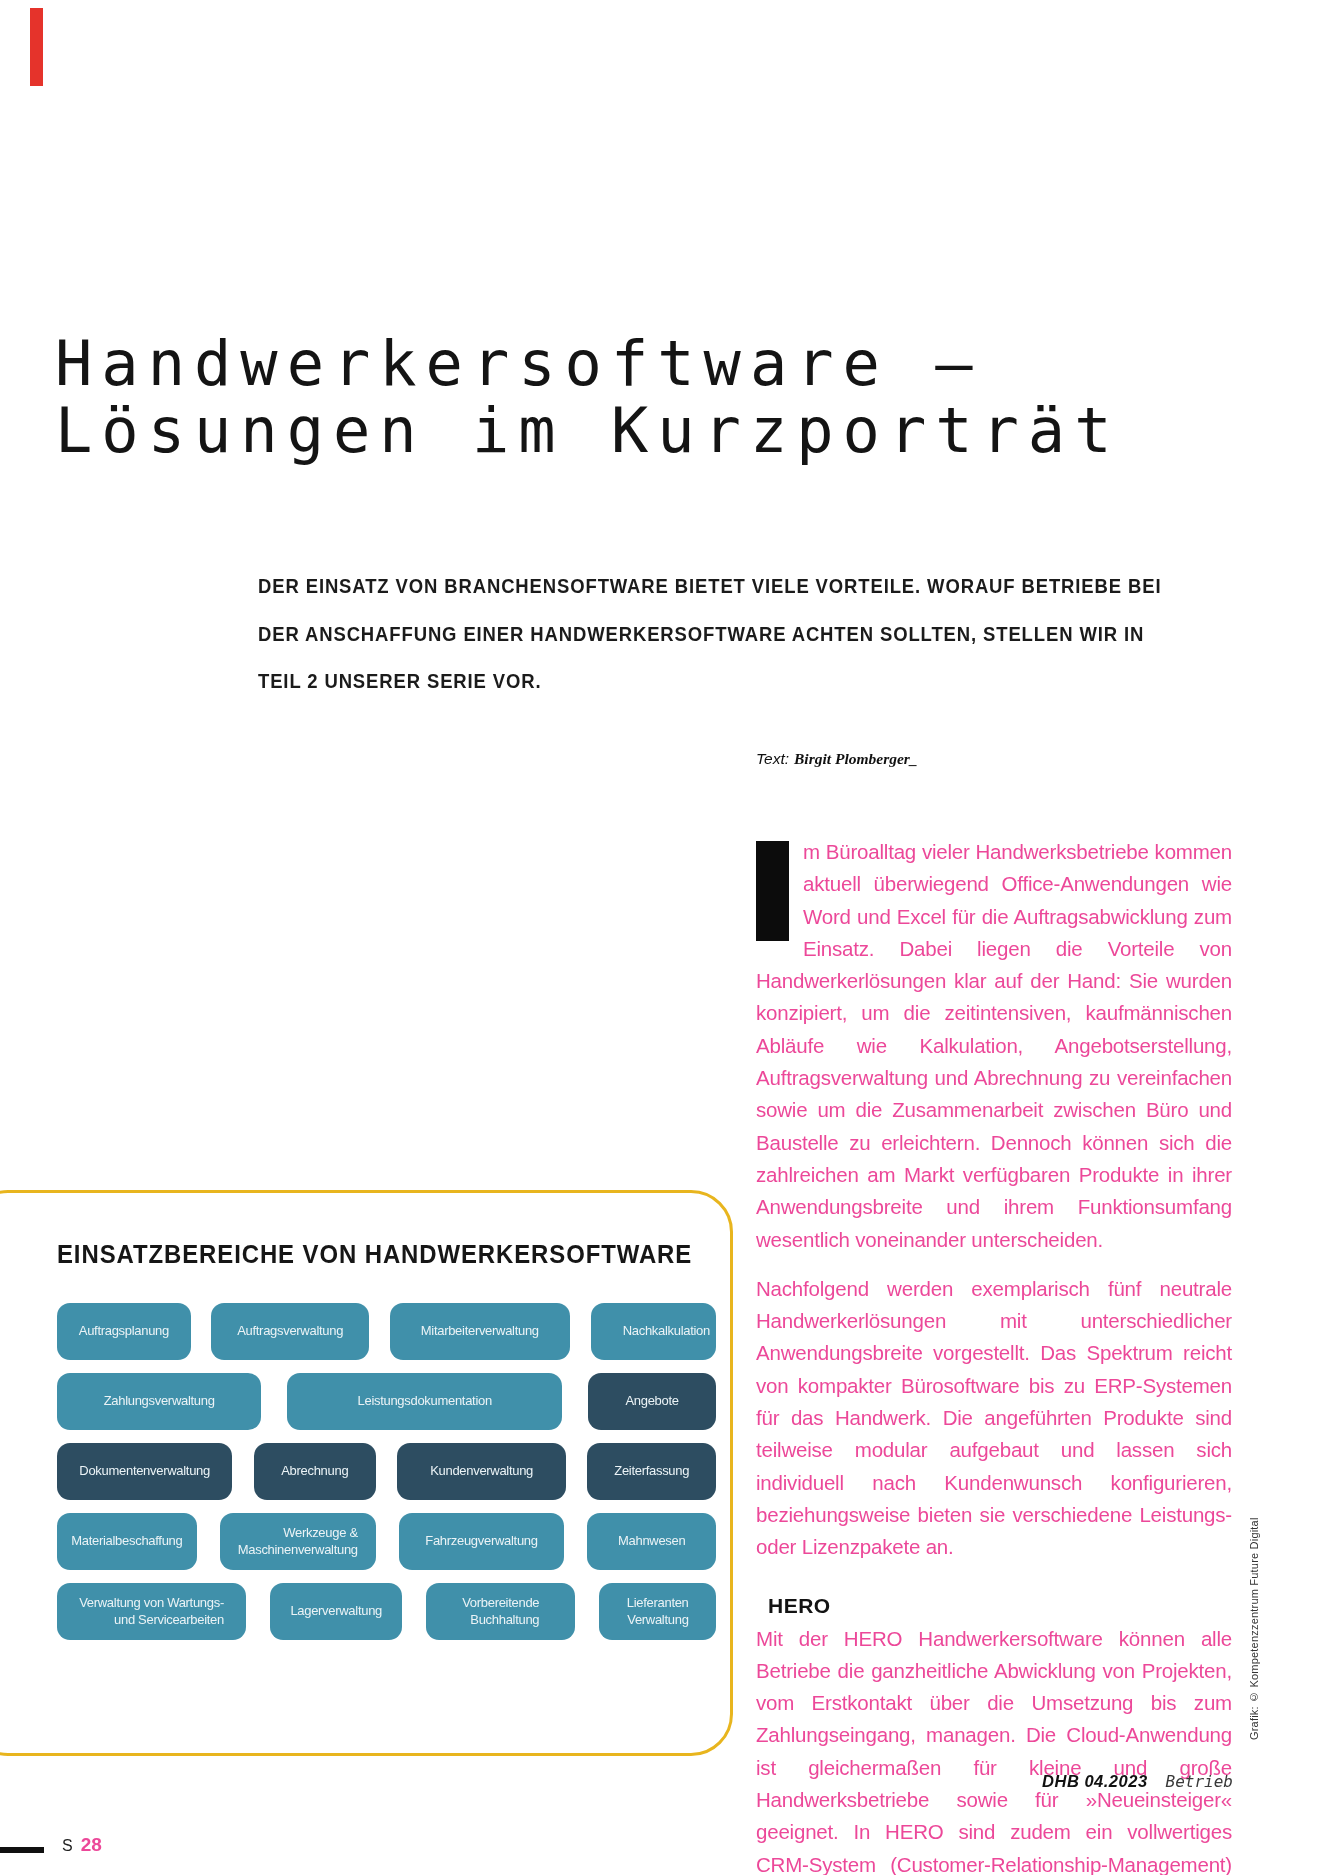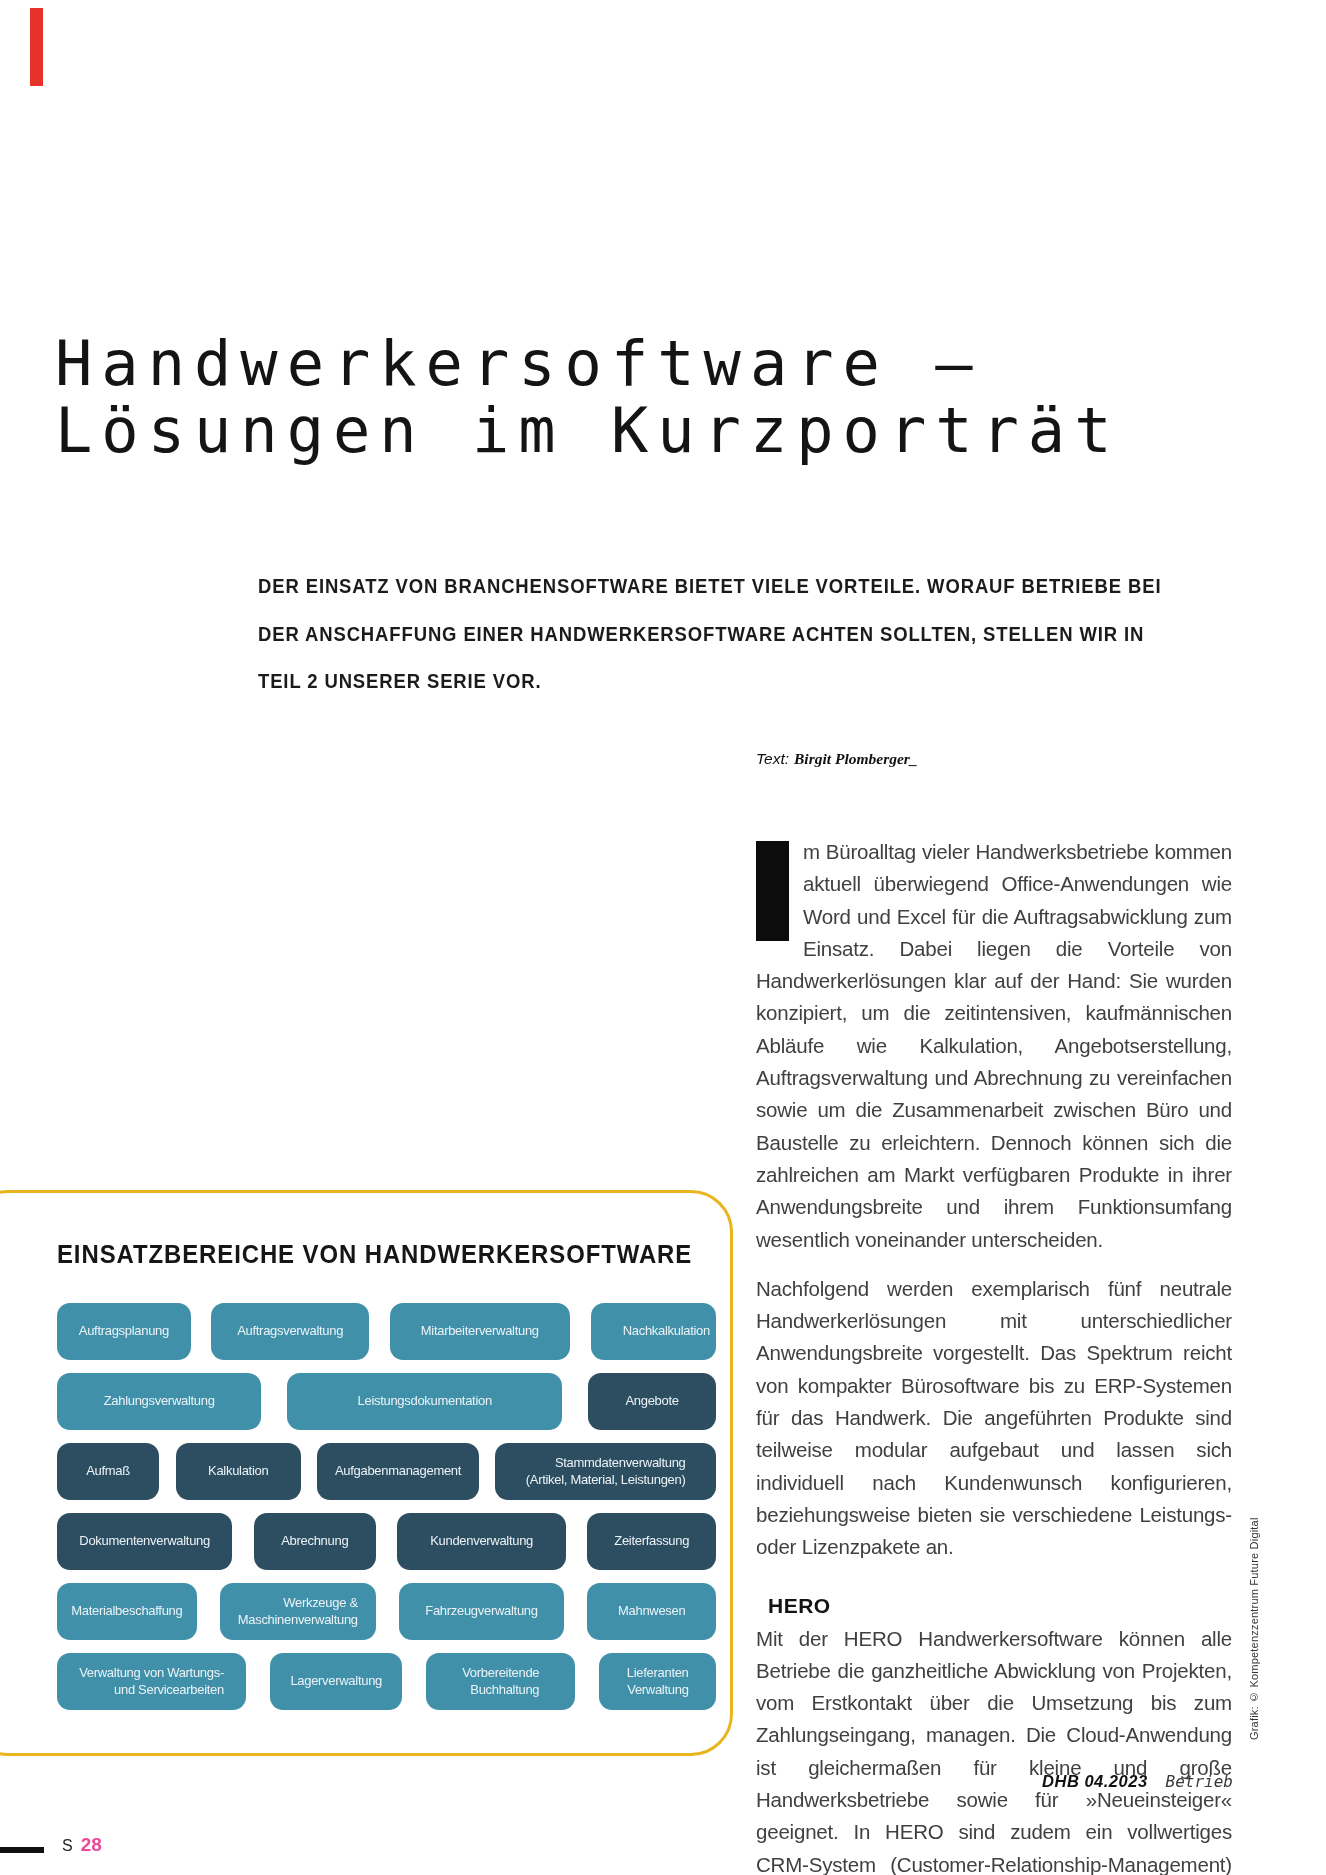--- a/index.html
+++ b/index.html
@@ -20,21 +20,21 @@
               font-weight:bold;font-size:21px;line-height:47.5px;letter-spacing:1px;
               color:#1b1b1b;white-space:pre-line;transform:scaleX(0.88);transform-origin:left top;}
 
   
   .byline{position:absolute;left:756px;top:750px;font-style:italic;font-size:15.5px;color:#111;}
   .byline .author{font-weight:bold;margin-left:5px;font-family:Liberation Serif, serif;}
 
   
   .article{position:absolute;left:756px;top:836px;width:476px;}
   .article p{margin:0;font-size:20.5px;line-height:32.3px;letter-spacing:-0.2px;
-             text-align:justify;hyphens:auto;-webkit-hyphens:auto;color:#404040;}
+             text-align:justify;hyphens:auto;-webkit-hyphens:auto;color:#ec4899;}
   .dropcap{float:left;width:33px;height:100px;background:#0c0c0c;margin:5px 14px 2px 0;}
   .p2{margin-top:17px !important;}
   .hero-h{margin:30px 0 5px 12px;font-size:21px;font-weight:bold;letter-spacing:0.5px;color:#131313;}
 
   
   .infobox{position:absolute;left:-34px;top:1190px;width:767px;height:566px;box-sizing:border-box;
            border:3px solid var(--box-border,#e8b51e);border-radius:42px;background:#fff;
            padding:46px 14px 0 88px;}
   .infobox-title{font-weight:bold;font-size:26px;letter-spacing:1px;color:#161616;
                  transform:scaleX(0.92);transform-origin:left top;white-space:nowrap;}
@@ -96,27 +96,20 @@
           <div class="tag teal" style="flex: 0 0 23.9%;">Auftragsverwaltung</div>
           <div class="tag teal" style="flex: 0 0 27.4%;">Mitarbeiterverwaltung</div>
           <div class="tag teal" style="flex: 0 0 17.6%; padding-left: 32px;">Nachkalkulation</div>
         </div>
         <div class="tag-row">
           <div class="tag teal" style="flex: 0 0 31%;">Zahlungsverwaltung</div>
           <div class="tag teal" style="flex: 0 0 41.8%;">Leistungsdokumentation</div>
           <div class="tag dark" style="flex: 0 0 19.4%;">Angebote</div>
         </div>
         <div class="tag-row">
-          <div class="tag dark" style="flex: 0 0 15.5%;">Aufmaß</div>
-          <div class="tag dark" style="flex: 0 0 19%;">Kalkulation</div>
-          <div class="tag dark" style="flex: 0 0 24.5%;">Aufgabenmanagement</div>
-          <div class="tag dark" style="flex: 0 0 33.5%;">Stammdatenverwaltung
-(Artikel, Material, Leistungen)</div>
-        </div>
-        <div class="tag-row">
           <div class="tag dark" style="flex: 0 0 26.6%;">Dokumentenverwaltung</div>
           <div class="tag dark" style="flex: 0 0 18.5%;">Abrechnung</div>
           <div class="tag dark" style="flex: 0 0 25.6%;">Kundenverwaltung</div>
           <div class="tag dark" style="flex: 0 0 19.5%;">Zeiterfassung</div>
         </div>
         <div class="tag-row">
           <div class="tag teal" style="flex: 0 0 21.2%;">Materialbeschaffung</div>
           <div class="tag teal" style="flex: 0 0 23.6%;">Werkzeuge &amp;
 Maschinenverwaltung</div>
           <div class="tag teal" style="flex: 0 0 25.1%;">Fahrzeugverwaltung</div>

